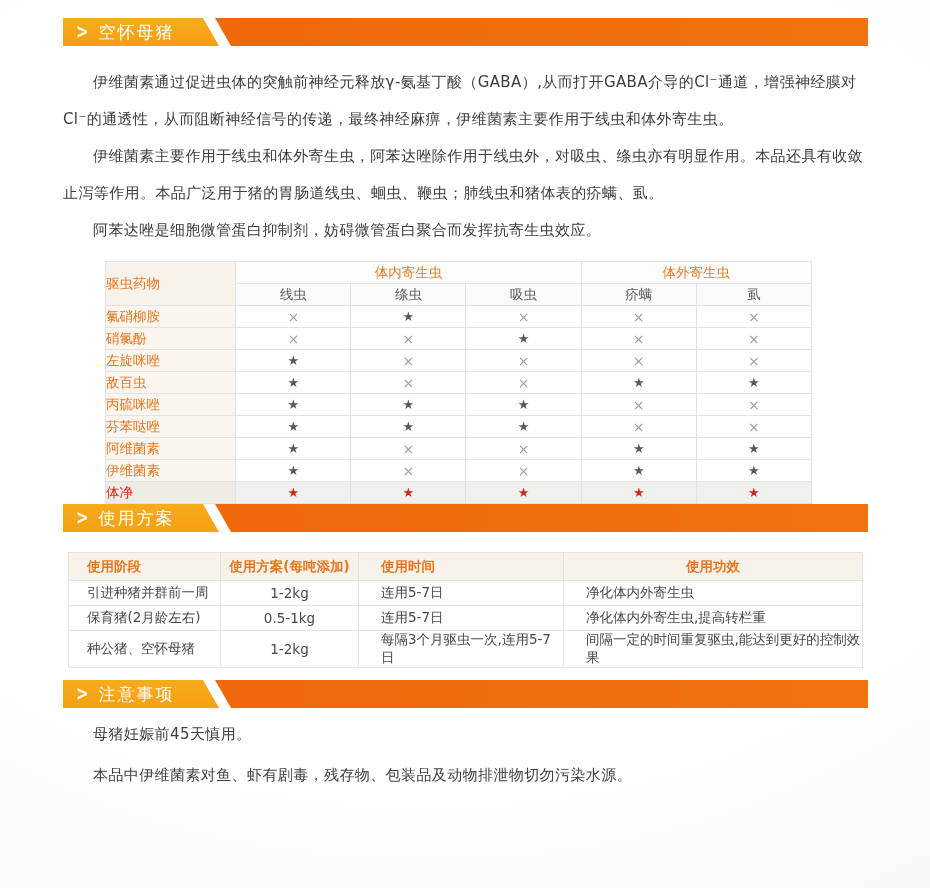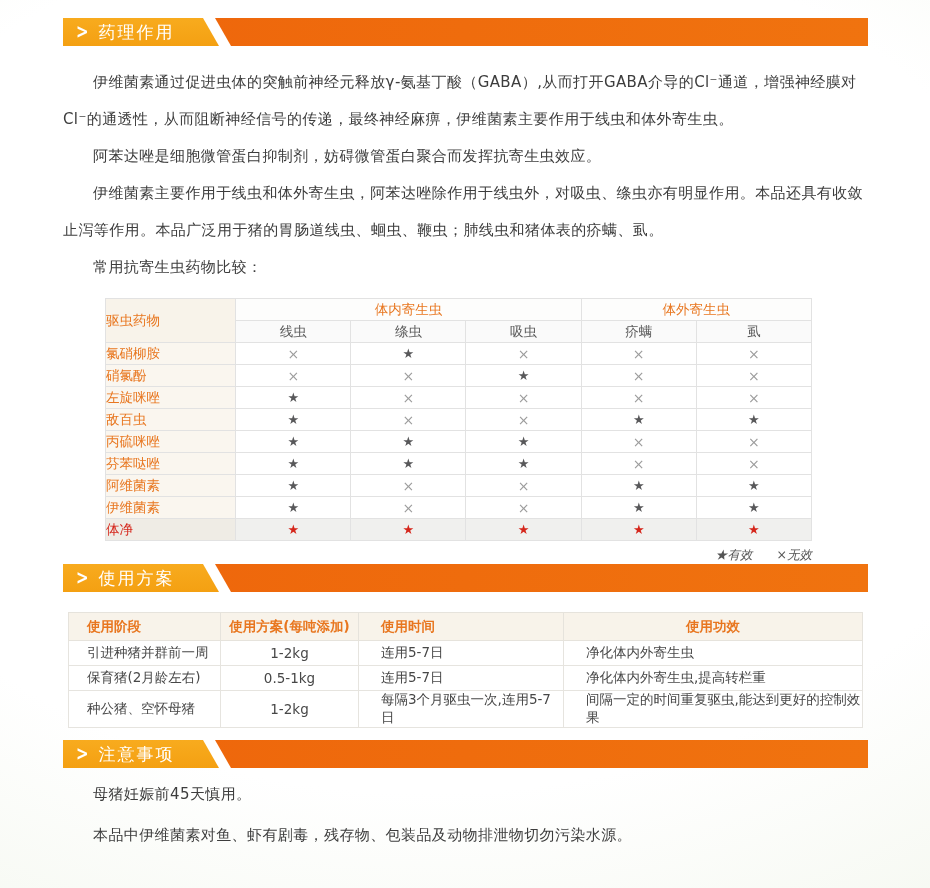--- a/index.html
+++ b/index.html
@@ -98,29 +98,28 @@
 </head>
 <body>
 
 <div class="page">
   <div class="content">
 
     <div class="banner">
       <div class="banner-right"></div>
       <div class="banner-left">
         <span class="banner-chevron">&gt;</span>
-        <span class="banner-title">药理作用</span>
+        <span class="banner-title">空怀母猪</span>
       </div>
     </div>
 
     <div class="after-banner">
       <p class="para">伊维菌素通过促进虫体的突触前神经元释放γ-氨基丁酸（GABA）,从而打开GABA介导的Cl⁻通道，增强神经膜对Cl⁻的通透性，从而阻断神经信号的传递，最终神经麻痹，伊维菌素主要作用于线虫和体外寄生虫。</p>
+      <p class="para">伊维菌素主要作用于线虫和体外寄生虫，阿苯达唑除作用于线虫外，对吸虫、绦虫亦有明显作用。本品还具有收敛止泻等作用。本品广泛用于猪的胃肠道线虫、蛔虫、鞭虫；肺线虫和猪体表的疥螨、虱。</p>
       <p class="para">阿苯达唑是细胞微管蛋白抑制剂，妨碍微管蛋白聚合而发挥抗寄生虫效应。</p>
-      <p class="para">伊维菌素主要作用于线虫和体外寄生虫，阿苯达唑除作用于线虫外，对吸虫、绦虫亦有明显作用。本品还具有收敛止泻等作用。本品广泛用于猪的胃肠道线虫、蛔虫、鞭虫；肺线虫和猪体表的疥螨、虱。</p>
-      <p class="para">常用抗寄生虫药物比较：</p>
     </div>
 
     <table class="compare-table">
       <colgroup>
         <col class="c-name">
           <col class="c-mark">
           <col class="c-mark">
           <col class="c-mark">
           <col class="c-mark">
           <col class="c-mark">
@@ -206,24 +205,20 @@
         <td class="ct-name">体净</td>
         <td class="mark star">★</td>
         <td class="mark star">★</td>
         <td class="mark star">★</td>
         <td class="mark star">★</td>
         <td class="mark star">★</td>
       </tr>
     </tbody>
       </table>
 
-    <div class="legend">
-      <span>★有效</span>
-      <span>×无效</span>
-    </div>
 
     <div class="banner sec2">
       <div class="banner-right"></div>
       <div class="banner-left">
         <span class="banner-chevron">&gt;</span>
         <span class="banner-title">使用方案</span>
       </div>
     </div>
 
     <table class="usage-table">

